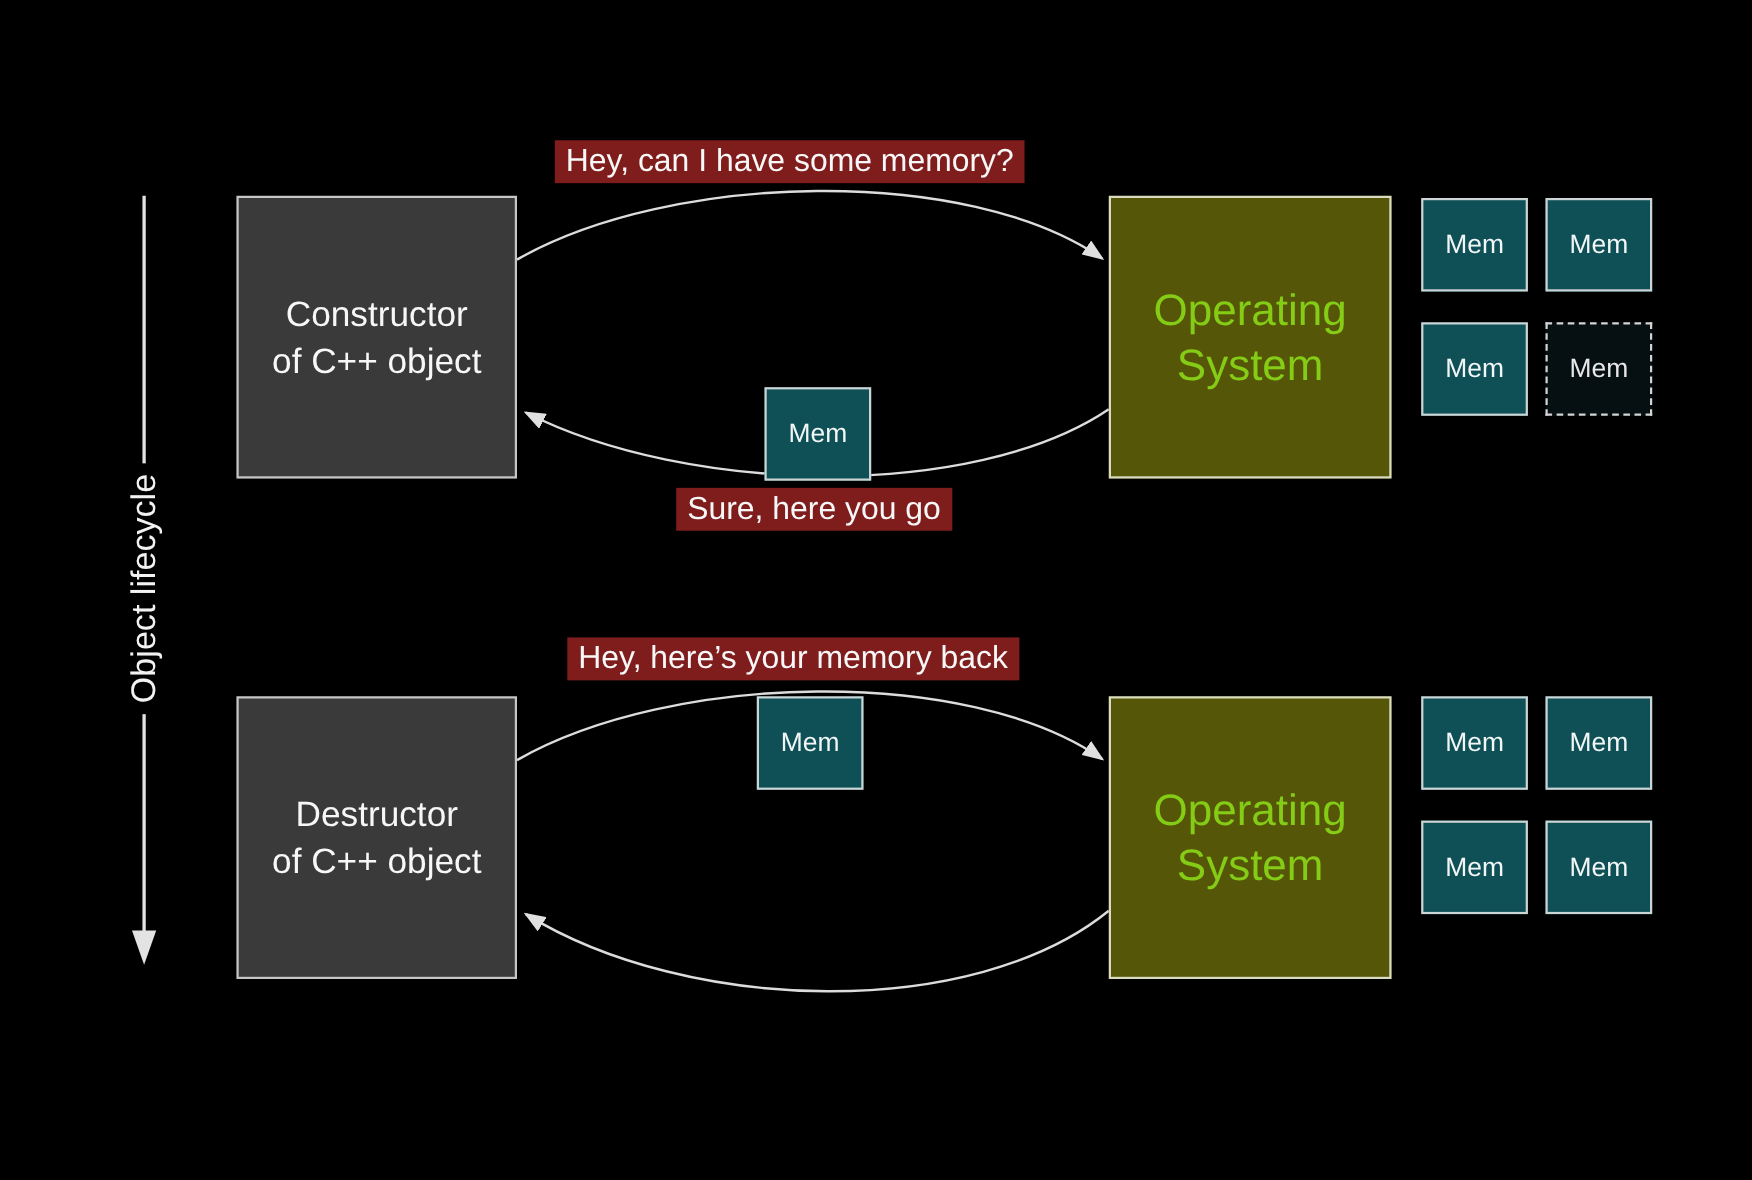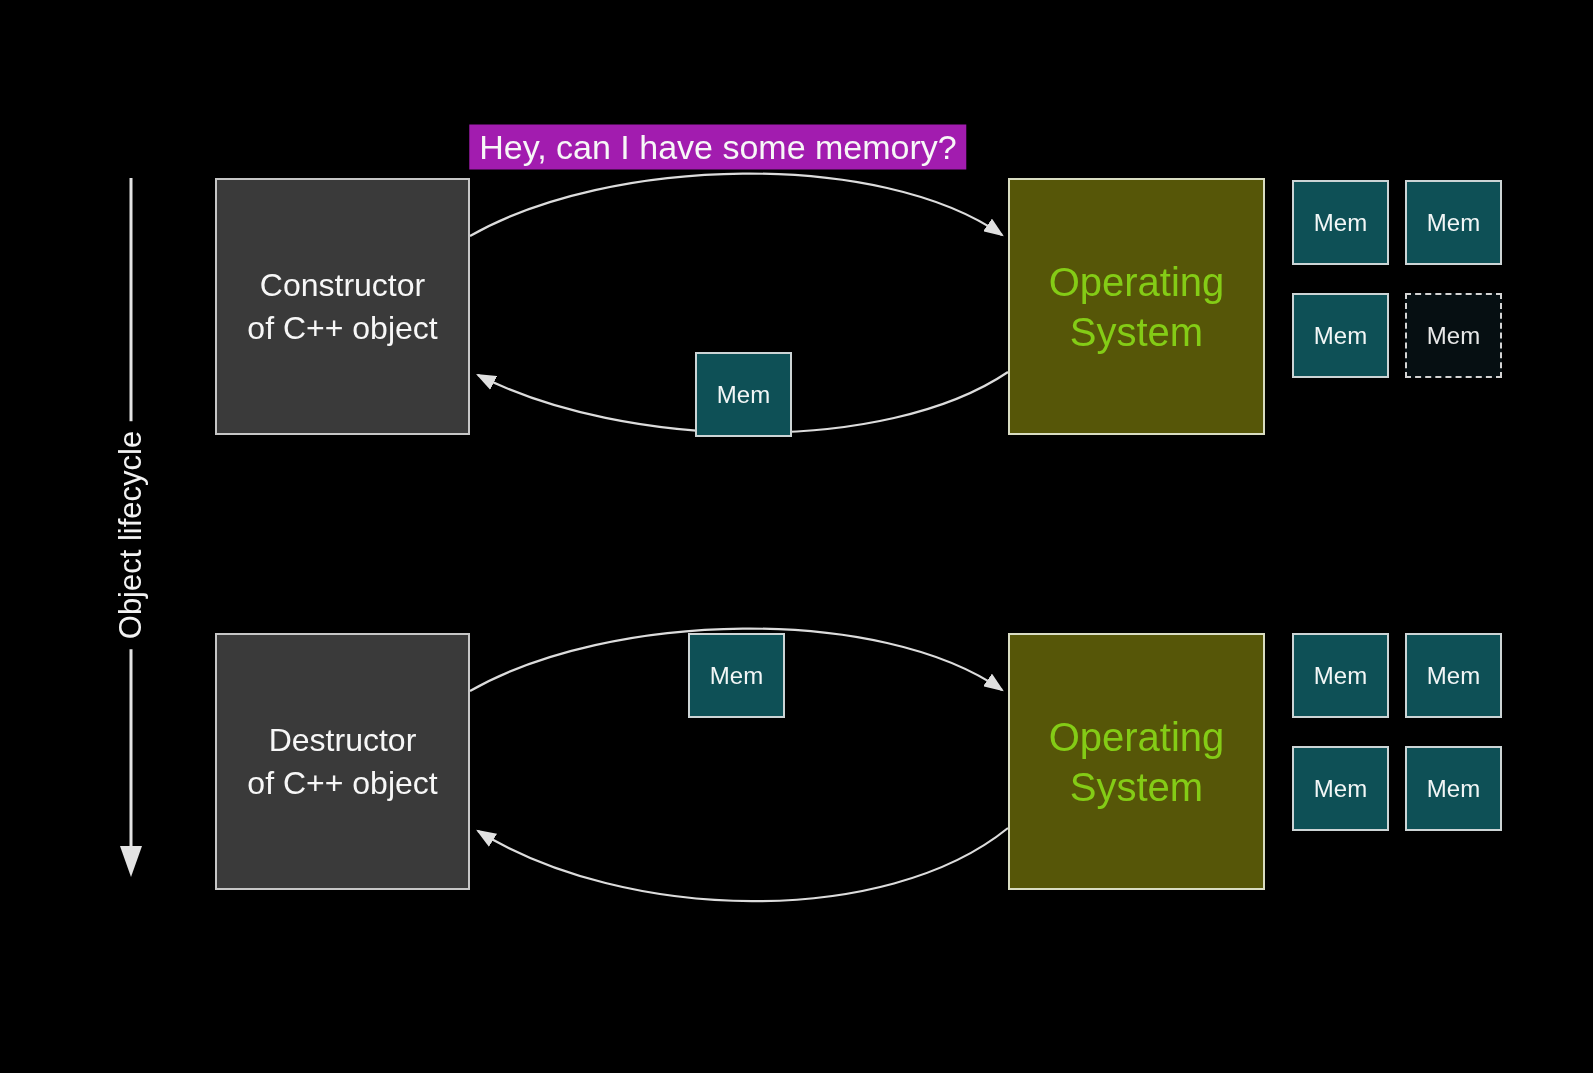--- a/index.html
+++ b/index.html
@@ -75,23 +75,23 @@
   }
   .mem.lent-out {
     background: #060f12;
     border: 2px dashed #d4d4d4;
     color: #e8e8e8;
   }
   .speech {
     position: absolute;
     transform: translate(-50%, -50%);
     white-space: nowrap;
-    font-size: 34px;
+    font-size: 29px;
     color: #f7f7f7;
-    background: #a21caf;
+    background: #7f1d1d;
     padding: 3px 10px;
   }
   .axis-label {
     position: absolute;
     left: 131px;
     top: 535px;
     transform: translate(-50%, -50%) rotate(-90deg);
     white-space: nowrap;
     font-size: 31px;
     color: #f2f2f2;
@@ -127,20 +127,21 @@
     <span>Constructor</span>
     <span>of C++ object</span>
   </div>
 
   <div class="box os-box" style="left:1008px; top:178px;">
     <span>Operating</span>
     <span>System</span>
   </div>
 
   <div class="speech" style="left:718px; top:147px;">Hey, can I have some memory?</div>
+  <div class="speech" style="left:740px; top:463px;">Sure, here you go</div>
 
   <div class="mem" style="left:695px; top:352px;">
     <span>Mem</span>
   </div>
 
   <div class="mem" style="left:1292px; top:180px;">
     <span>Mem</span>
   </div>
   <div class="mem" style="left:1405px; top:180px;">
     <span>Mem</span>
@@ -155,20 +156,21 @@
   <div class="box actor-box" style="left:215px; top:633px;">
     <span>Destructor</span>
     <span>of C++ object</span>
   </div>
 
   <div class="box os-box" style="left:1008px; top:633px;">
     <span>Operating</span>
     <span>System</span>
   </div>
 
+  <div class="speech" style="left:721px; top:599px;">Hey, here’s your memory back</div>
 
   <div class="mem" style="left:688px; top:633px;">
     <span>Mem</span>
   </div>
 
   <div class="mem" style="left:1292px; top:633px;">
     <span>Mem</span>
   </div>
   <div class="mem" style="left:1405px; top:633px;">
     <span>Mem</span>

